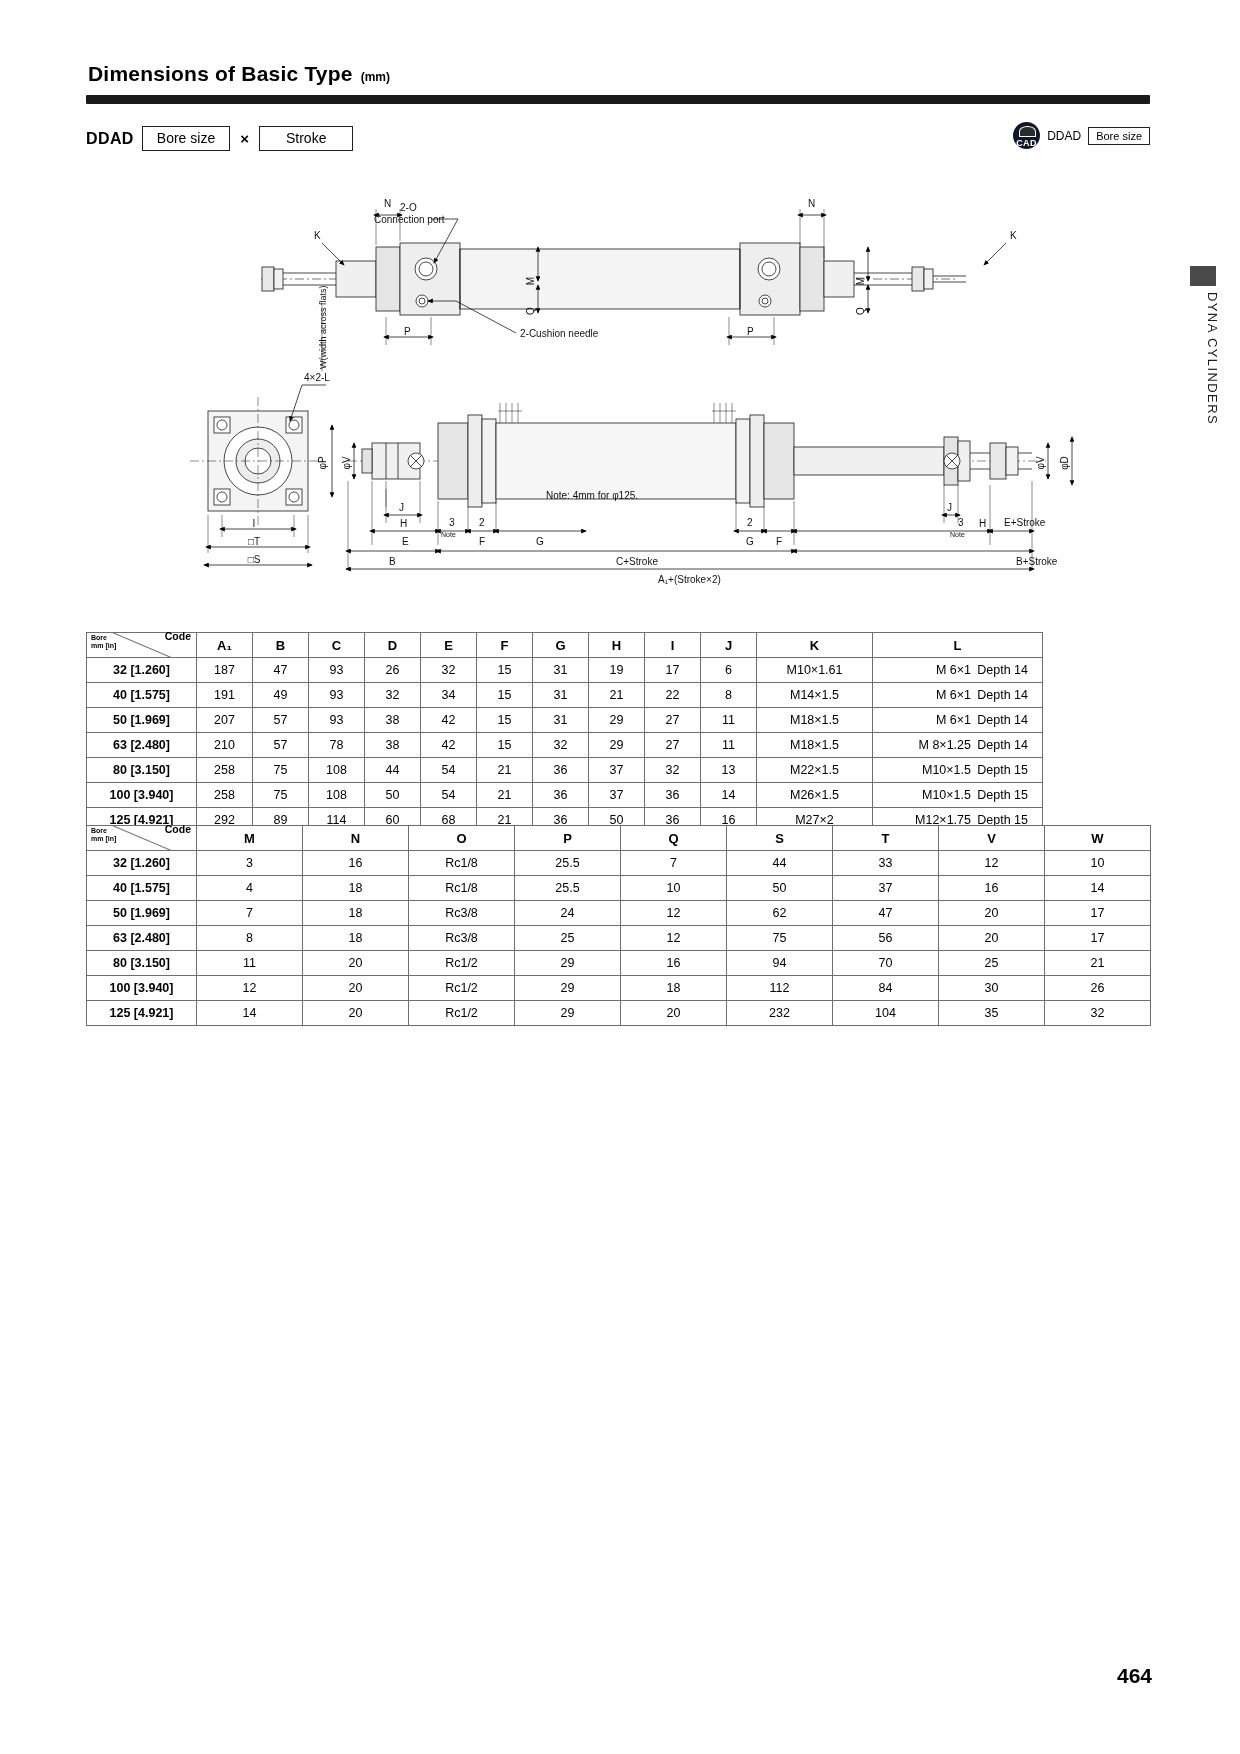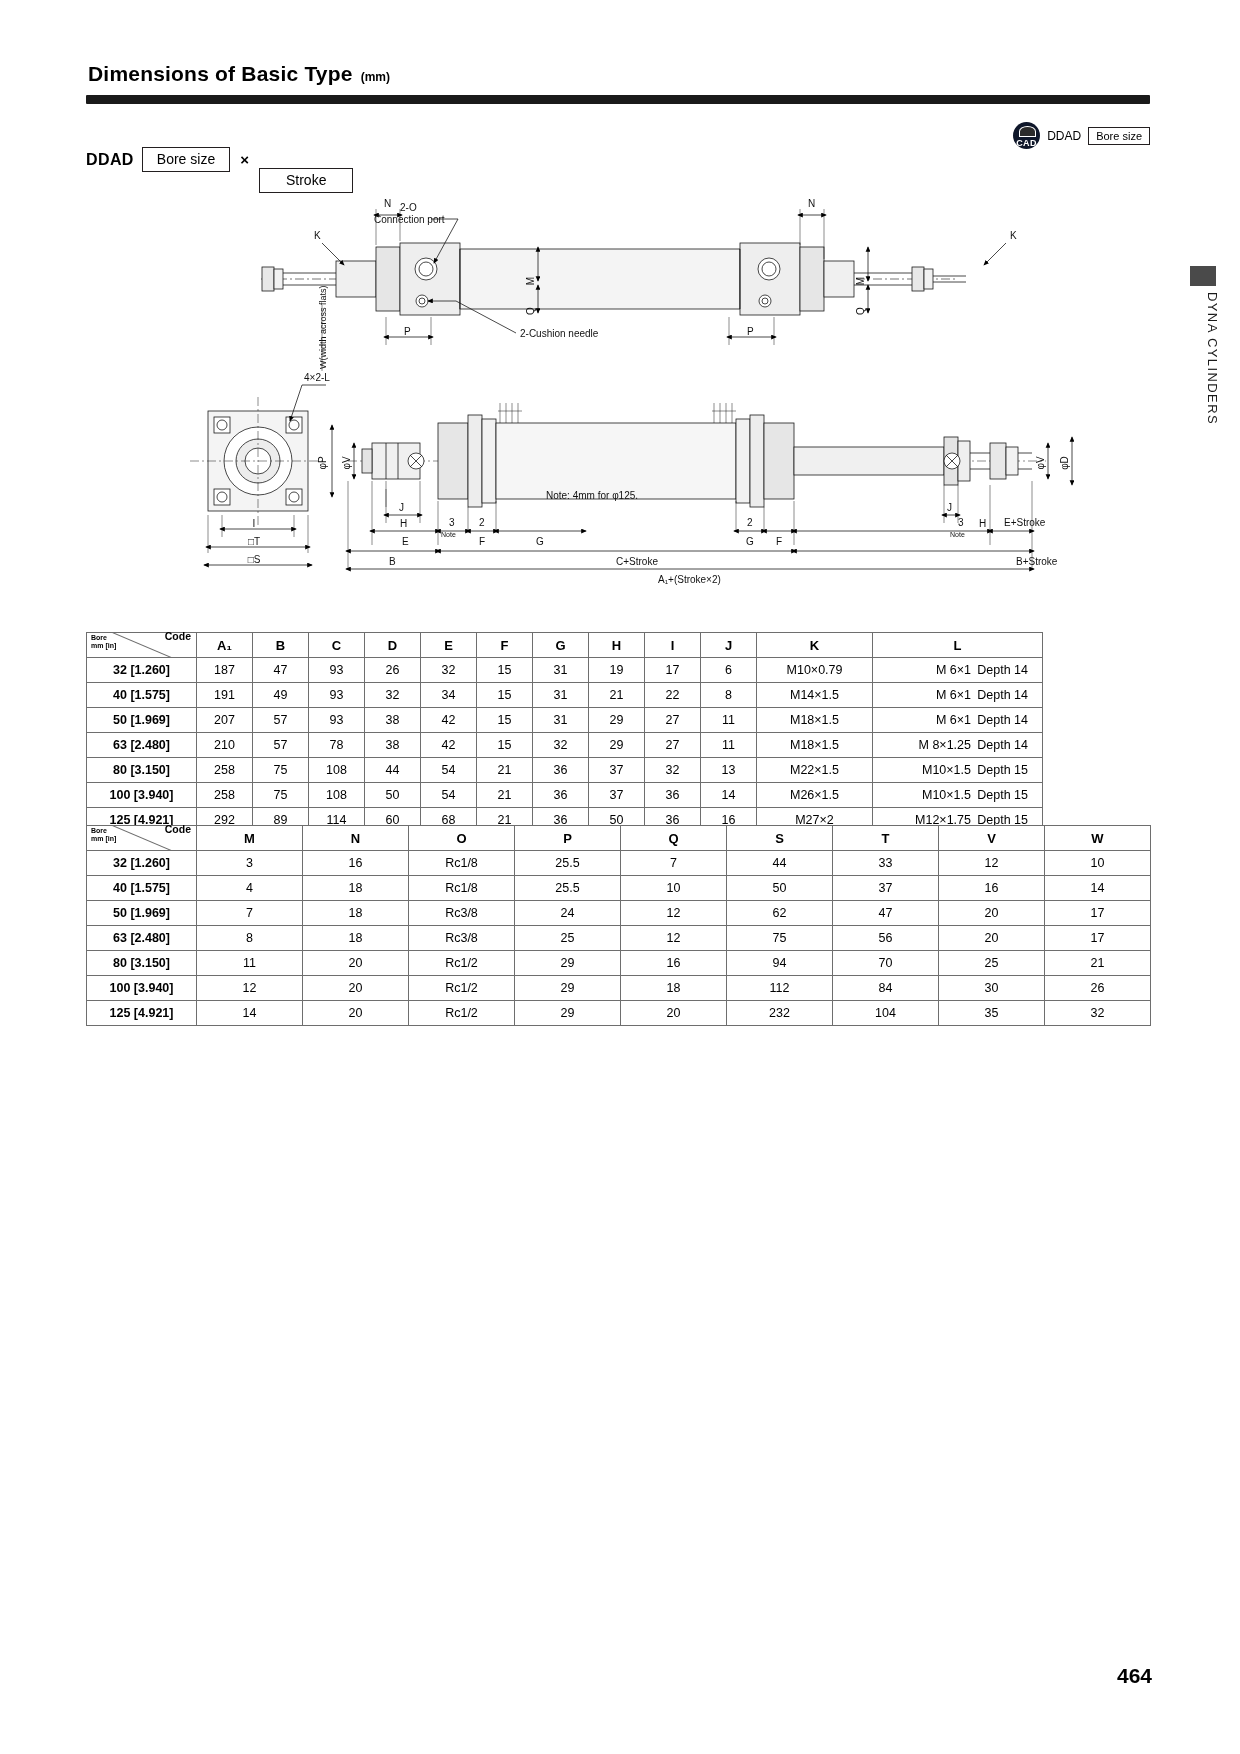--- a/index.html
+++ b/index.html
@@ -26,21 +26,21 @@
   }
 
   
   .model-row{position:absolute;left:86px;top:126px;display:flex;align-items:center;gap:8px;}
   .model-prefix{font-size:16px;font-weight:bold;letter-spacing:.4px;}
   .box{
     border:1px solid #231f20;background:#fff;
     font-size:14px;padding:4px 14px 5px 14px;line-height:1;
   }
   .xmark{font-size:15px;font-weight:bold;padding:0 2px;}
-  .box.stroke{padding-left:26px;padding-right:26px;margin-top:42px;}
+  .box.stroke{padding-left:26px;padding-right:26px;}
 
   
   .cad-wrap{position:absolute;right:90px;top:122px;display:flex;align-items:center;gap:7px;}
   .cad-icon{
     width:27px;height:27px;border-radius:50%;
     background:#0f172a;color:#fff;position:relative;
     display:flex;align-items:flex-end;justify-content:center;
   }
   .cad-icon span{font-size:9px;font-weight:bold;line-height:12px;letter-spacing:.5px;}
   .cad-icon .dot{
@@ -401,21 +401,21 @@
           <td>187</td>
           <td>47</td>
           <td>93</td>
           <td>26</td>
           <td>32</td>
           <td>15</td>
           <td>31</td>
           <td>19</td>
           <td>17</td>
           <td>6</td>
-          <td>M10×0.79</td>
+          <td>M10×1.61</td>
           <td>
             <span class="lcell">
               <span>M  6×1</span>
               <span>Depth 14</span>
             </span>
           </td>
         </tr>
         <tr>
           <td class="rowhead">40 [1.575]</td>
           <td>191</td>

